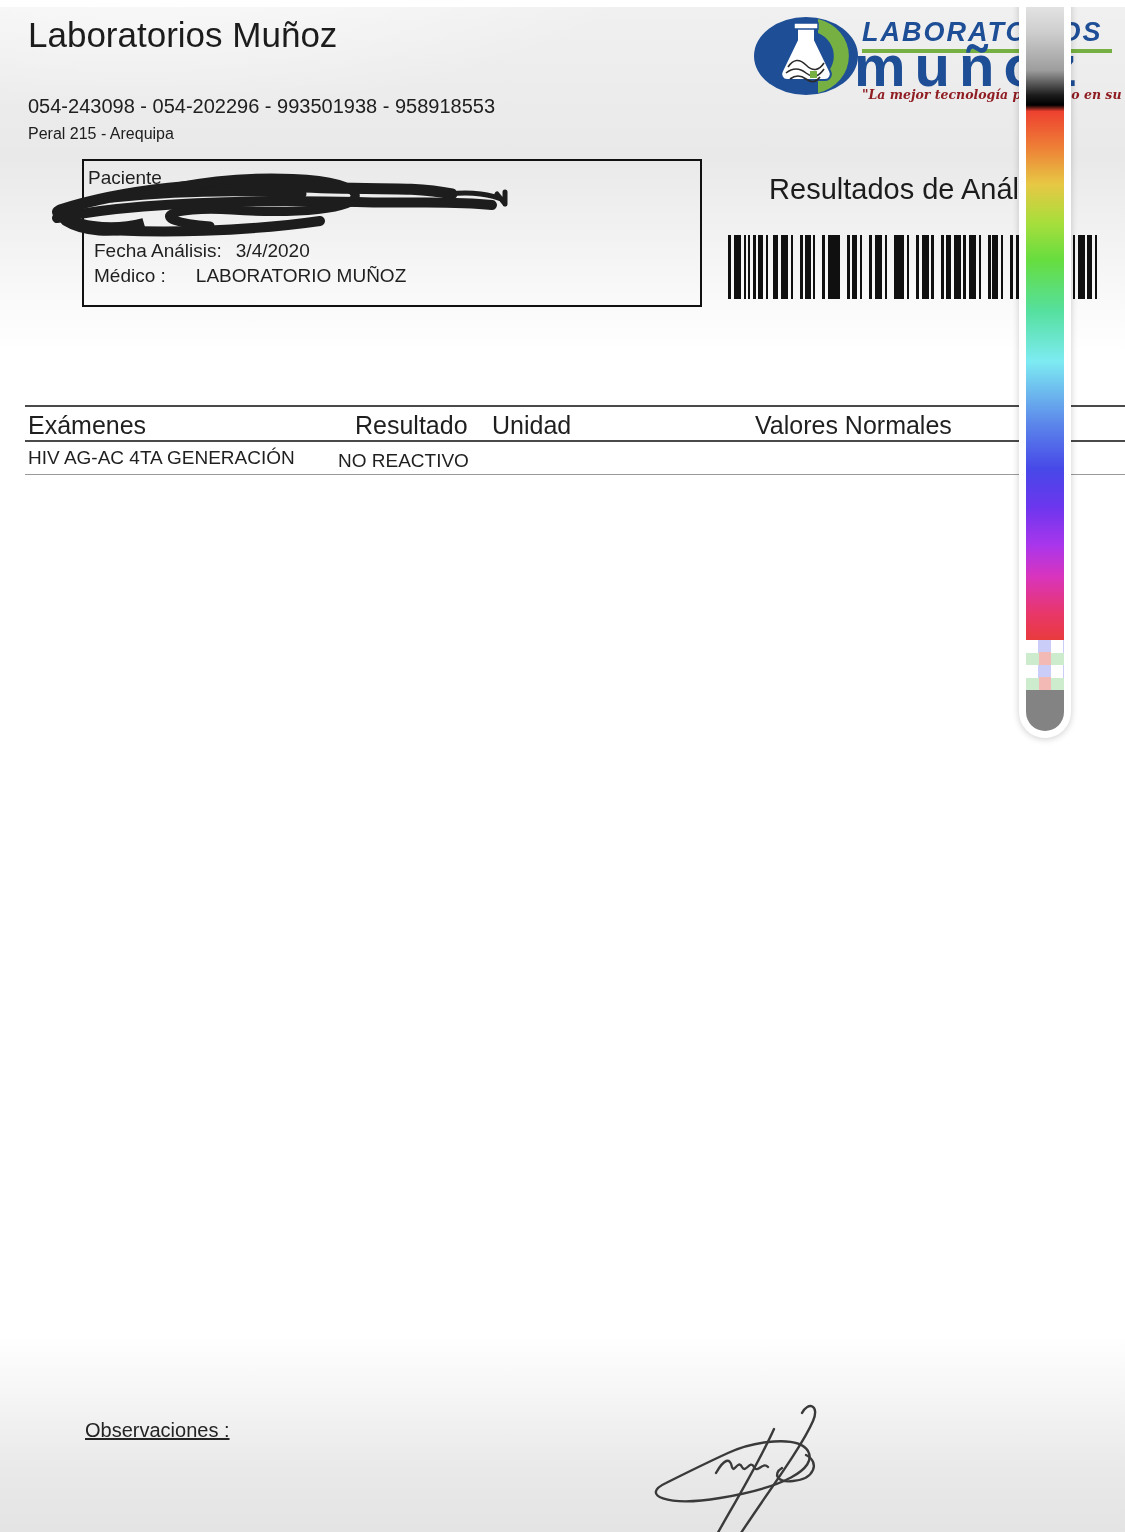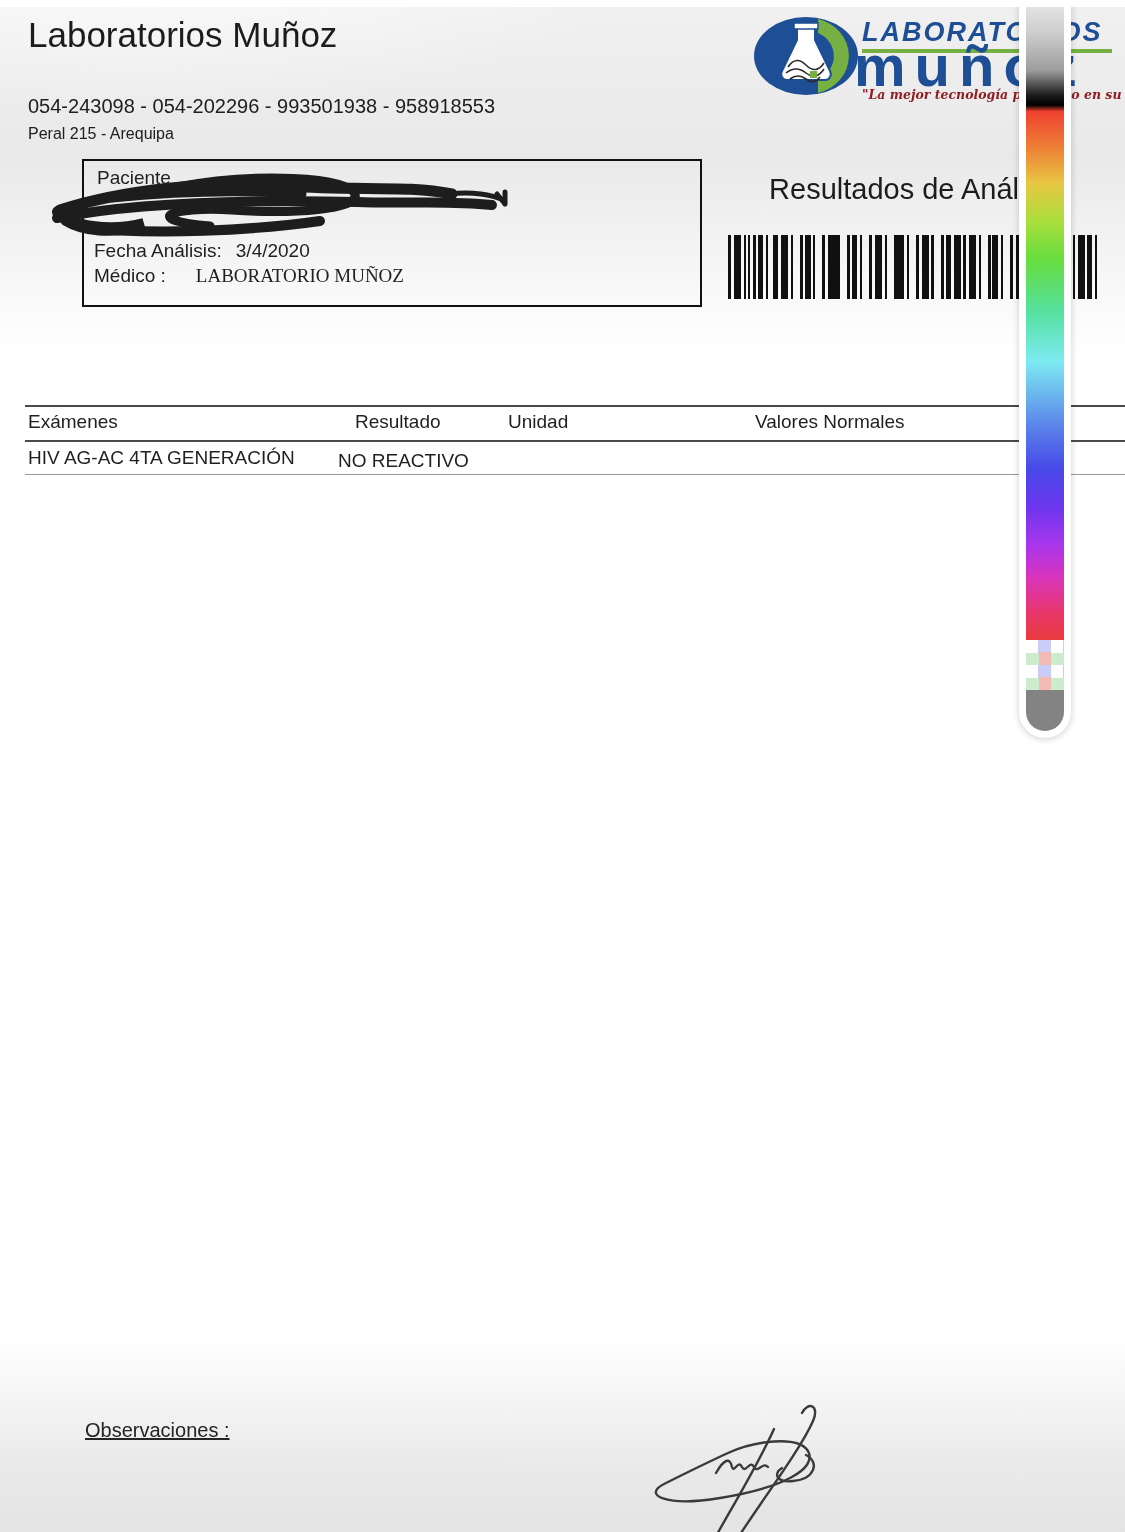--- a/index.html
+++ b/index.html
@@ -27,25 +27,25 @@
                 color:#1d4e96; letter-spacing:2px; white-space:nowrap;
                 border-bottom:4px solid #76b043; padding-bottom:1px; width:250px; overflow:visible; }
   .logo-word2 { position:absolute; left:104px; top:26px; font-size:58px; font-weight:800;
                 color:#1d4e96; letter-spacing:9px; white-space:nowrap; line-height:1; }
   .logo-tagline { position:absolute; left:112px; top:76px; font-family:"DejaVu Serif", serif;
                   font-style:italic; font-weight:700; font-size:12.5px; color:#8f1d22; white-space:nowrap; }
 
   
   .patient-box { position:absolute; left:82px; top:152px; width:620px; height:148px;
                  border:2px solid #111; }
-  .paciente-label { position:absolute; left:13px; top:6px; font-size:19px;text-align:center; }
+  .paciente-label { position:absolute; left:4px; top:6px; font-size:19px;text-align:center; }
   .fecha-line { position:absolute; left:10px; top:79px; font-size:19px; }
   .medico-line { position:absolute; left:10px; top:104px; font-size:19px; }
   .fecha-line .val { margin-left:14px; }
-  .medico-line .val { margin-left:30px;font-family:Liberation Serif, serif; }
+  .medico-line .val { margin-left:30px; }
 
   .scribble { position:absolute; left:52px; top:163px; width:470px; height:78px; z-index:3; }
 
   
   .results-title { position:absolute; left:715px; top:166px; width:400px; text-align:center;
                    font-size:29px; color:#1c1c1c; white-space:nowrap; }
   .sample-number { position:absolute; left:742px; top:201px; width:345px; text-align:center;
                    font-size:17px; color:#222; }
   .barcode { position:absolute; left:728px; top:228px; width:374px; height:64px;
     background-image:
@@ -54,23 +54,23 @@
         transparent 28px 30px, #101010 30px 35px, transparent 35px 38px, #101010 38px 40px, transparent 40px 47px),
       repeating-linear-gradient(90deg, transparent 0 20px, #101010 20px 22px, transparent 22px 45px,
         #101010 45px 50px, transparent 50px 61px);
   }
 
   
   .rt-line { position:absolute; left:25px; right:0; height:0; }
   .rt-line.l1 { top:398px; border-top:2px solid #4a4a4a; }
   .rt-line.l2 { top:433px; border-top:2px solid #4a4a4a; }
   .rt-line.l3 { top:467px; border-top:1px solid #9a9a9a; }
-  .rt-h { position:absolute; top:404px; font-size:19px; color:#1f1f1f; white-space:nowrap; }
+  .rt-h { position:absolute; top:404px; font-size:25px; color:#1f1f1f; white-space:nowrap; }
   .rt-c { position:absolute; top:440px; font-size:19px; color:#1f1f1f; white-space:nowrap; }
-  .h-examenes { left:28px; } .h-resultado { left:355px; } .h-unidad { left:508px; } .h-valores { left:755px; }
+  .h-examenes { left:28px; } .h-resultado { left:355px; } .h-unidad { left:492px; } .h-valores { left:755px; }
   .c-examen { left:28px; } .c-resultado { left:338px; top:443px; }
 
   
   .observaciones { position:absolute; left:85px; top:1412px; font-size:20px; color:#242424;text-decoration:underline; }
   .signature { position:absolute; left:632px; top:1392px; width:220px; height:150px; }
 
   
   .color-slider { position:absolute; left:1019px; top:-22px; width:52px; height:753px;
                   background:#fff; border-radius:0 0 26px 26px; z-index:10;
                   box-shadow:0 1px 7px rgba(0,0,0,0.20); }

